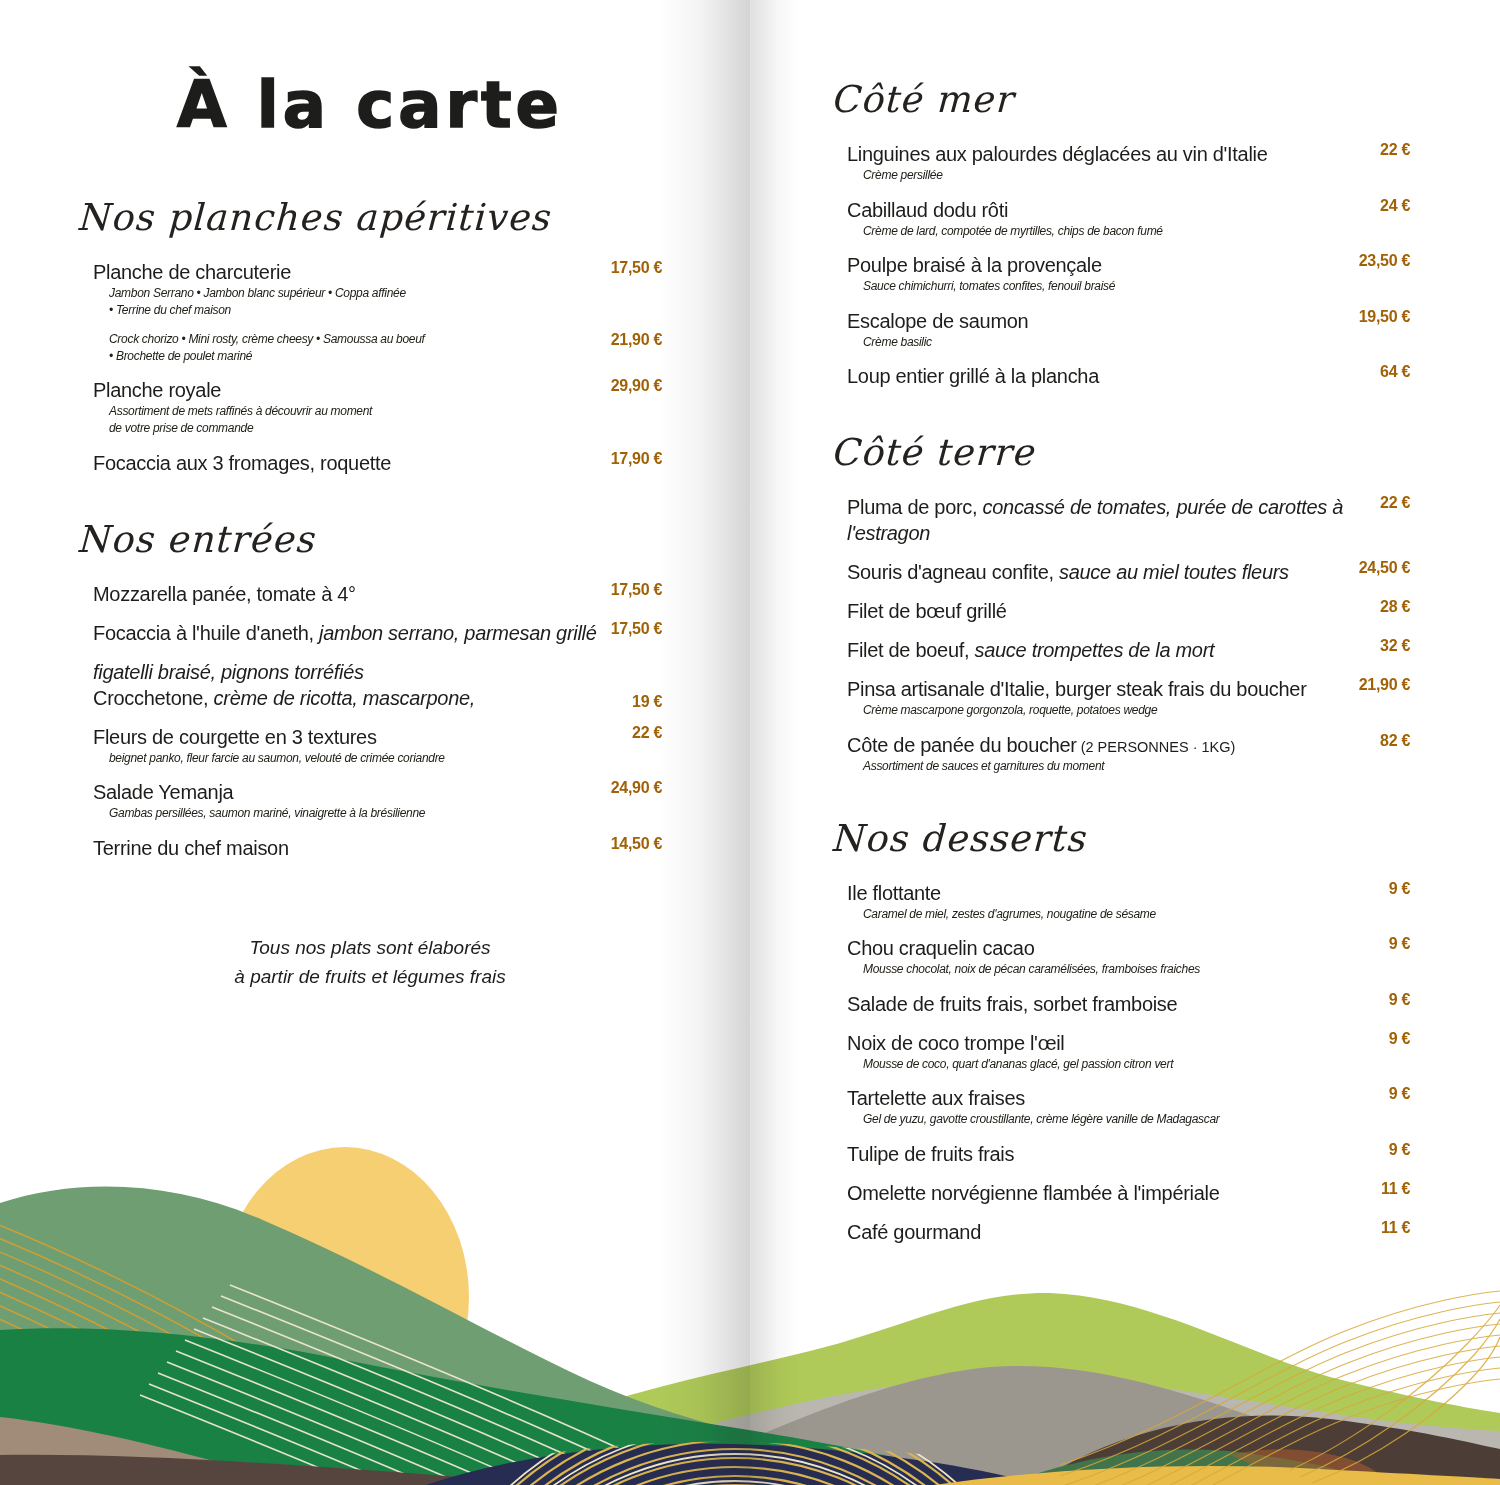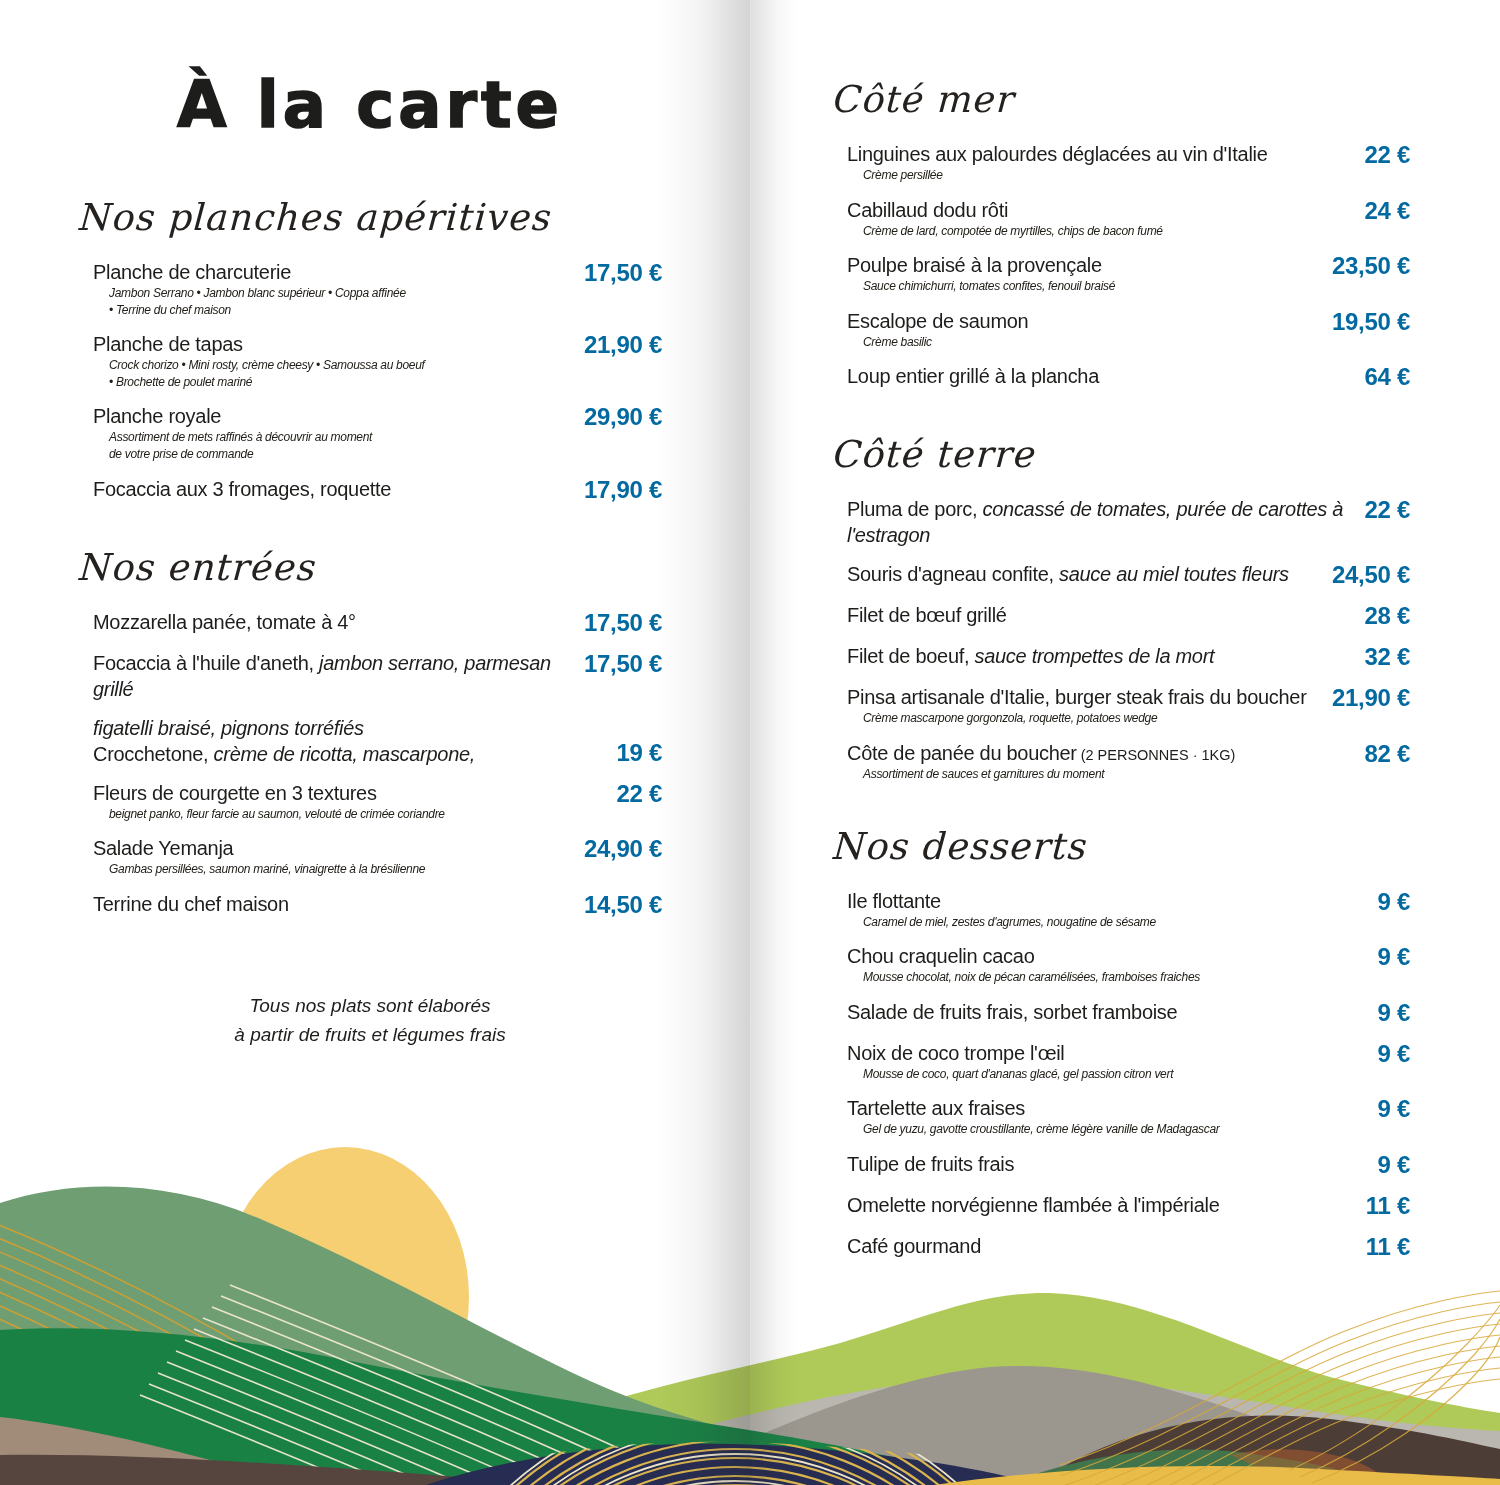--- a/index.html
+++ b/index.html
@@ -43,21 +43,21 @@
   .menu-item.price-bottom{align-items:flex-end;}
   .item-left{flex:1 1 auto;min-width:0;}
   .item-name{font-size:20px;line-height:1.3;letter-spacing:-0.3px;color:#1d1d1b;}
   .item-name .it{font-style:italic;}
   .item-name .caps{font-size:14.5px;letter-spacing:0;}
   .item-name.it2{font-style:italic;}
   .item-desc{
     font-size:12px;font-style:italic;line-height:1.3;letter-spacing:-0.3px;
     padding-left:16px;margin-top:1px;color:#232019;
   }
-  .price{flex:0 0 auto;font-size:24px;font-weight:bold;letter-spacing:-0.3px;white-space:nowrap;color:#0369a1;}
+  .price{flex:0 0 auto;font-size:16px;font-weight:bold;letter-spacing:-0.3px;white-space:nowrap;color:#a16207;}
   .footnote{
     margin-top:72px;text-align:center;font-style:italic;font-size:19px;
     line-height:1.55;color:#1d1d1b;
   }
 </style>
 </head>
 <body>
 
 <div class="spread">
 
@@ -169,21 +169,20 @@
           <div class="menu-item">
             <div class="item-left">
               <div class="item-name"><span>Planche de charcuterie</span></div>
               <div class="item-desc">Jambon Serrano • Jambon blanc supérieur • Coppa affinée</div>
               <div class="item-desc">• Terrine du chef maison</div>
             </div>
             <div class="price">17,50 €</div>
           </div>
           <div class="menu-item">
             <div class="item-left">
-              <div class="item-name"><span>Planche de tapas</span></div>
               <div class="item-desc">Crock chorizo • Mini rosty, crème cheesy • Samoussa au boeuf</div>
               <div class="item-desc">• Brochette de poulet mariné</div>
             </div>
             <div class="price">21,90 €</div>
           </div>
           <div class="menu-item">
             <div class="item-left">
               <div class="item-name"><span>Planche royale</span></div>
               <div class="item-desc">Assortiment de mets raffinés à découvrir au moment</div>
               <div class="item-desc">de votre prise de commande</div>

